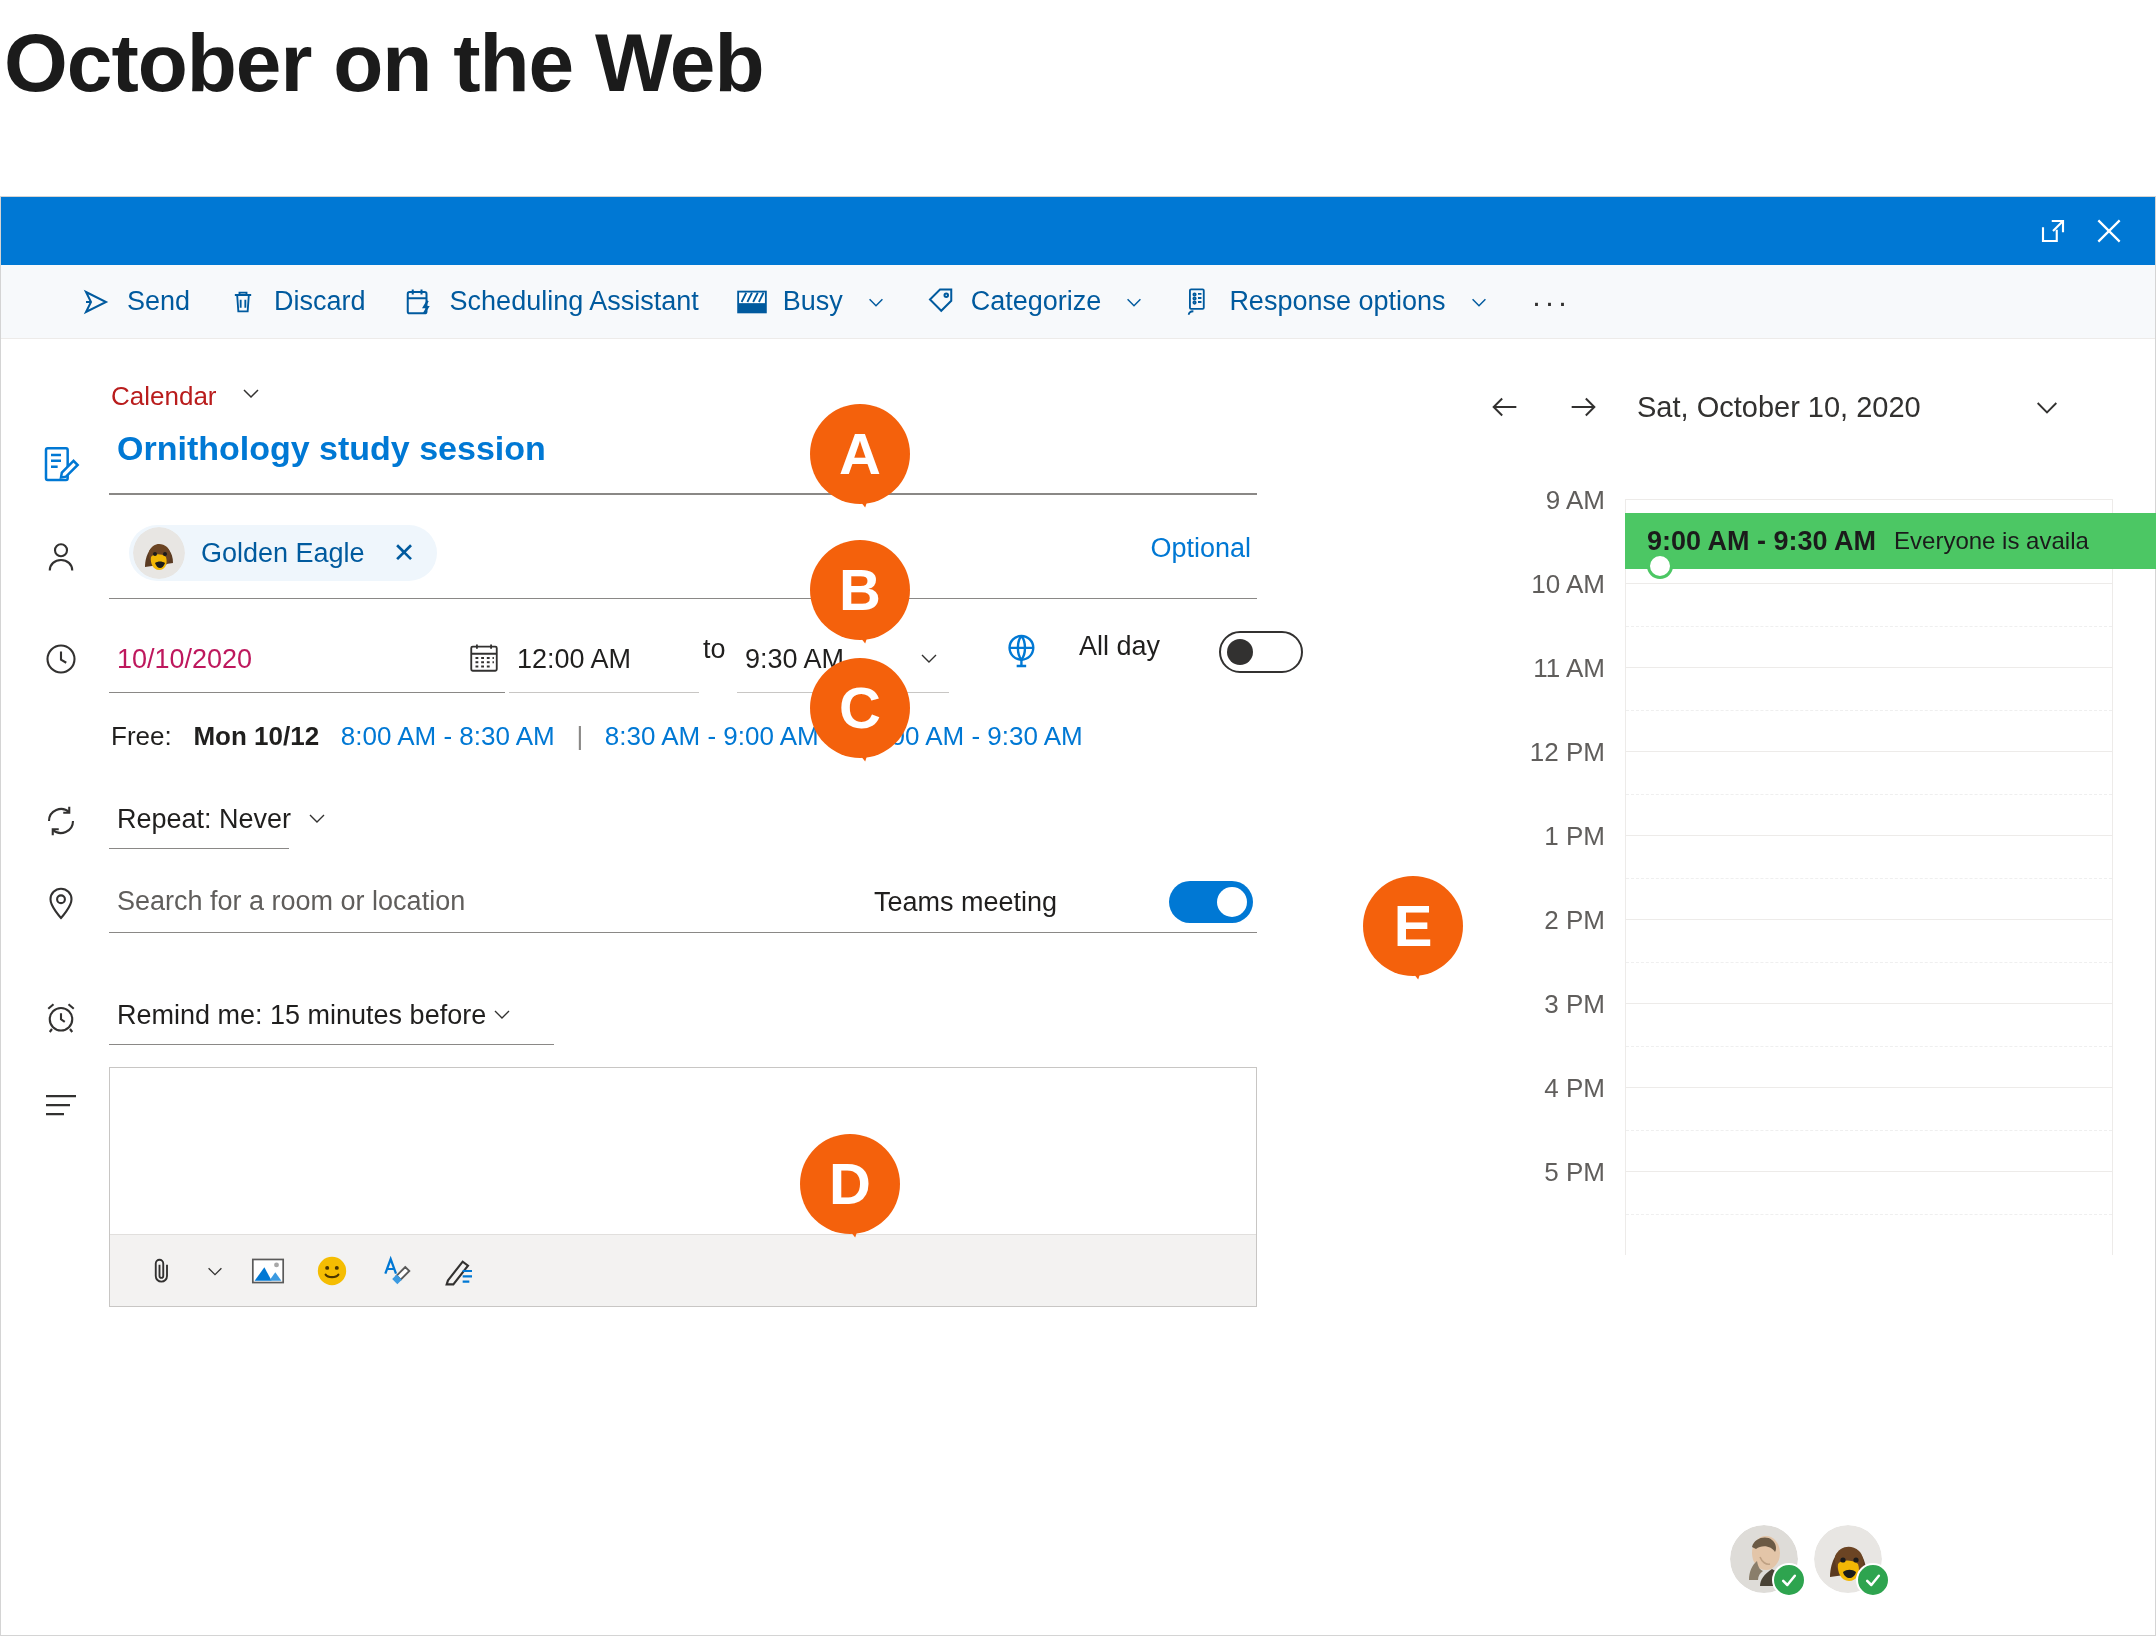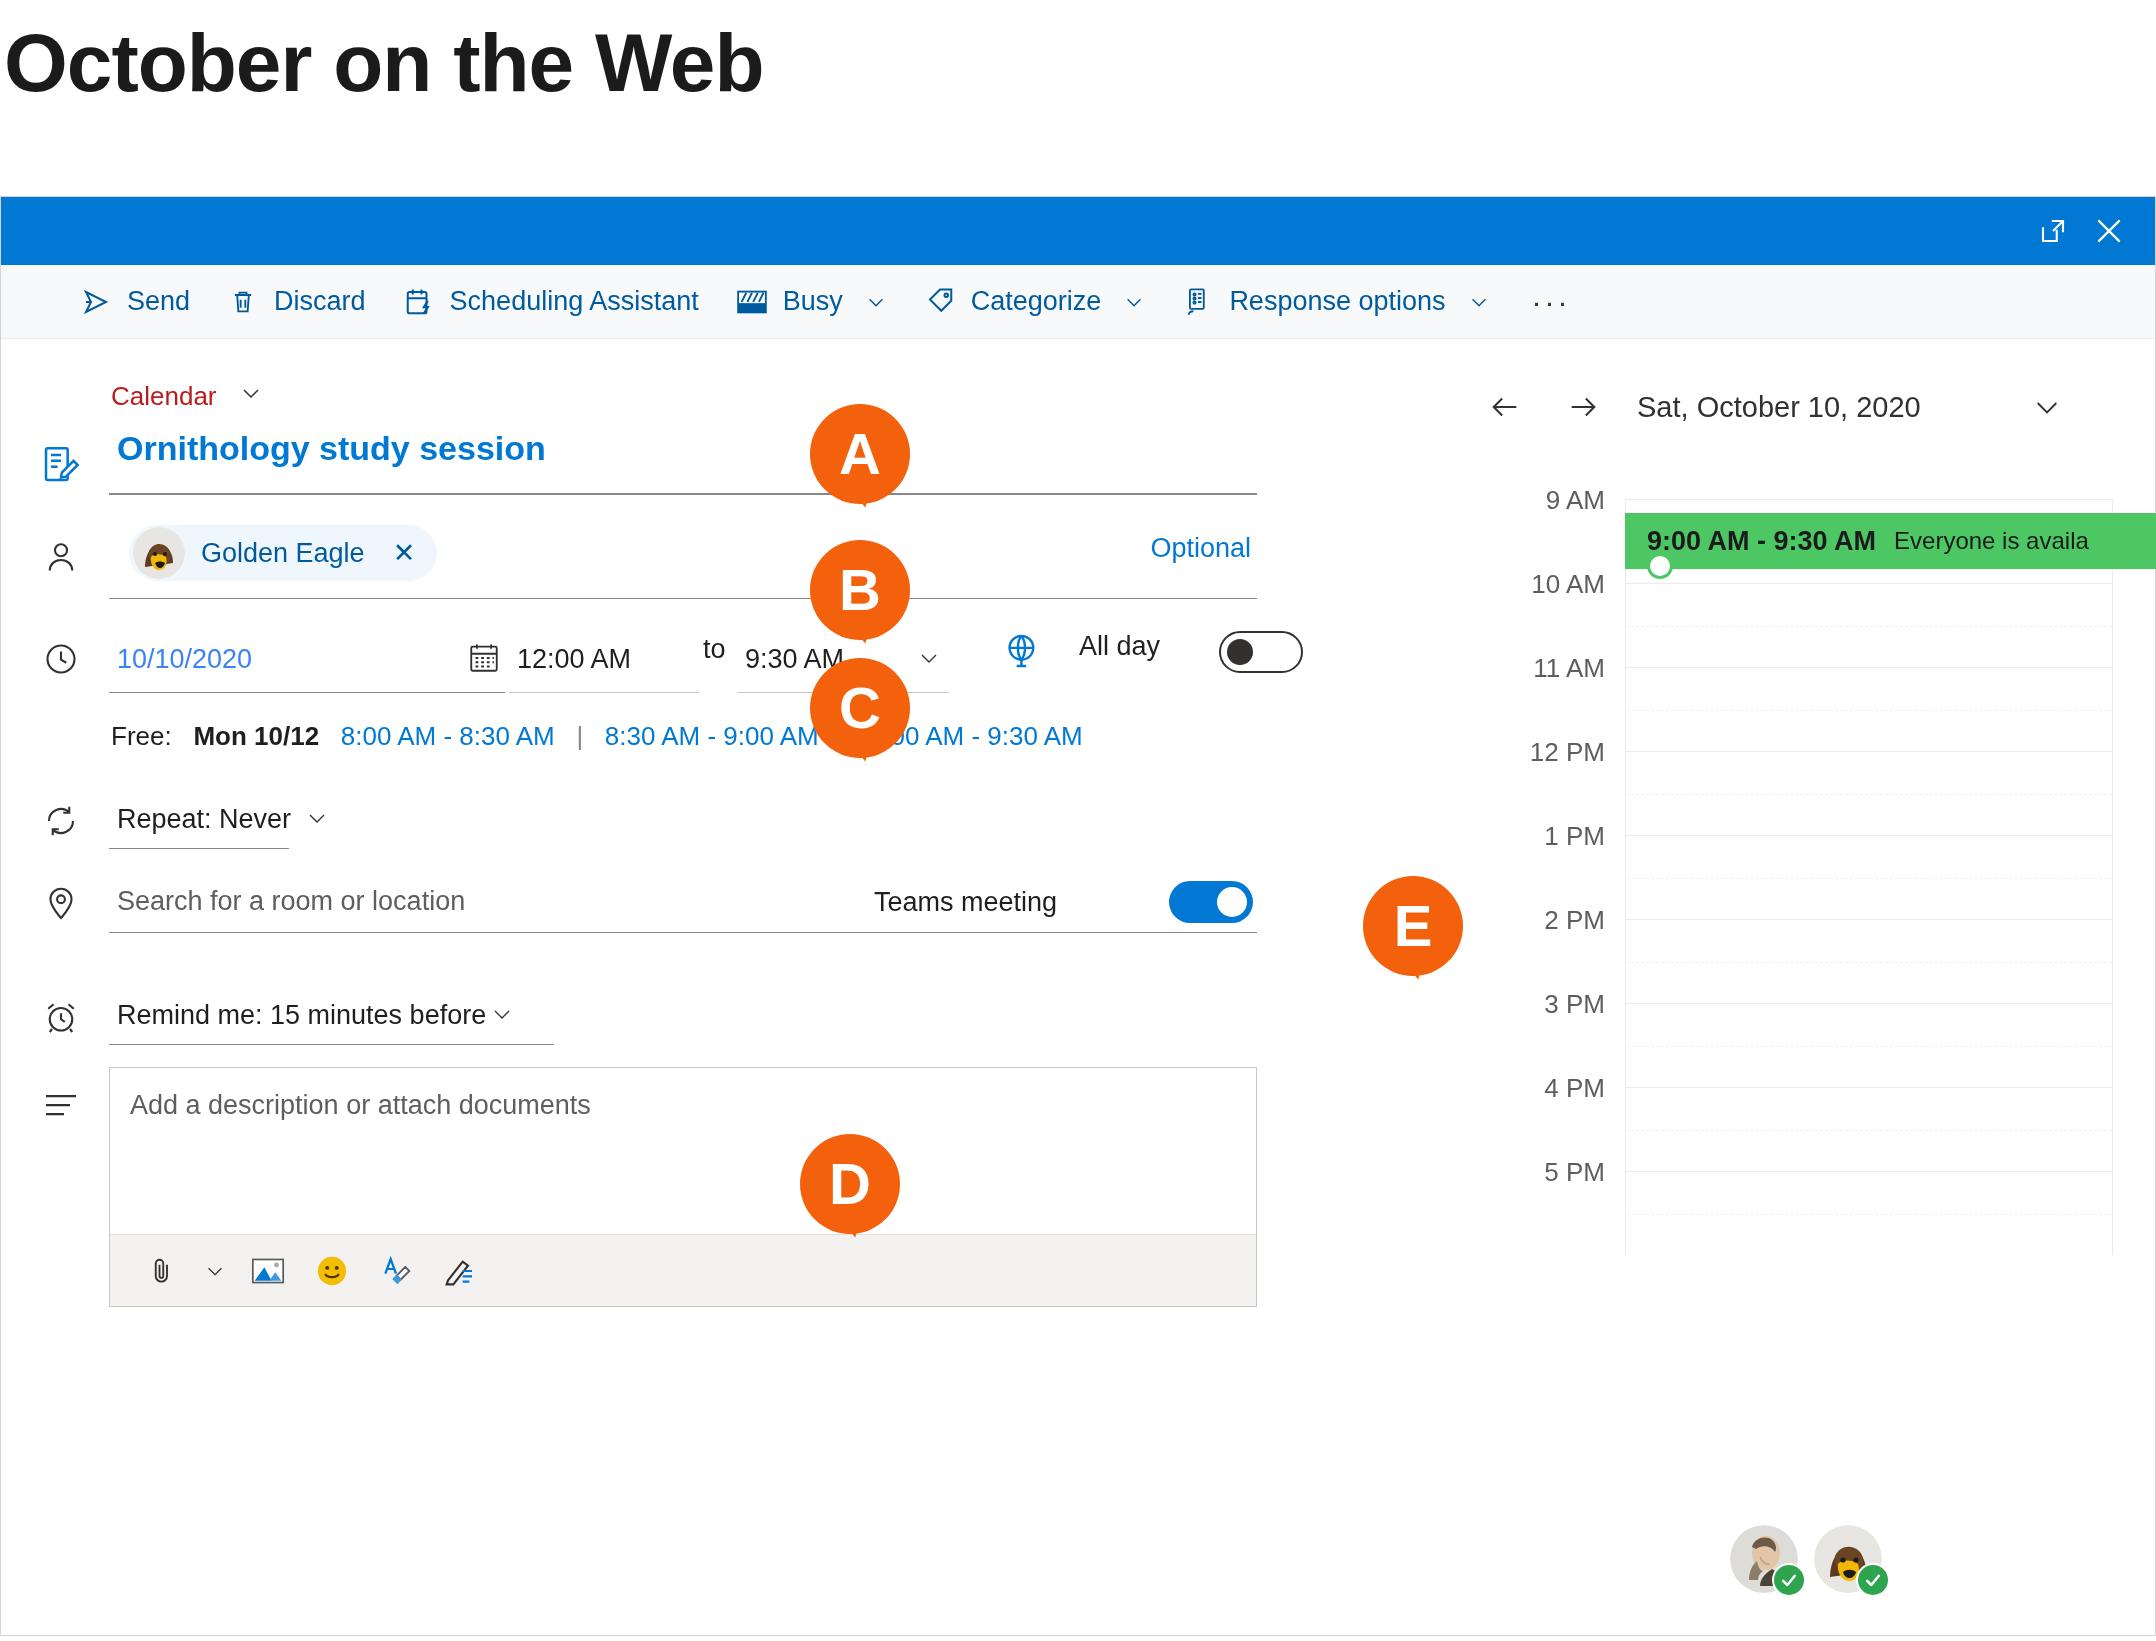--- a/index.html
+++ b/index.html
@@ -90,21 +90,21 @@
   }
   .chip-av{width:52px;height:52px;border-radius:50%;overflow:hidden;flex:0 0 auto;}
   .chip-name{font-size:27px;color:#005a9e;}
   .chip-x{font-size:27px;color:#005a9e;cursor:pointer;margin-left:12px;}
   #optional-link{
     position:absolute;right:6px;top:6px;
     font-size:27px;color:#0078d4;cursor:pointer;
   }
   
   #date-field{top:288px;width:396px;height:66px;display:flex;align-items:center;justify-content:space-between;padding:0 4px 0 8px;}
-  #date-val{font-size:27px;color:#3b82f6;}
+  #date-val{font-size:27px;color:#be185d;}
   #start-field{top:288px;left:508px;width:190px;height:66px;border-bottom:1px solid #c8c6c4;display:flex;align-items:center;padding-left:8px;}
   #end-field{top:288px;left:736px;width:212px;height:66px;border-bottom:1px solid #c8c6c4;display:flex;align-items:center;justify-content:space-between;padding:0 8px;}
   #to-word{position:absolute;left:702px;top:295px;font-size:27px;color:#201f1e;}
   .tval{font-size:27px;color:#201f1e;}
   #tz-icon{position:absolute;left:1000px;top:290px;width:44px;height:44px;display:flex;align-items:center;justify-content:center;}
   #allday-label{position:absolute;left:1078px;top:292px;font-size:27px;color:#201f1e;}
   #allday-toggle{
     position:absolute;left:1218px;top:292px;width:84px;height:42px;border-radius:21px;
     background:#fff;border:2px solid #323130;box-sizing:border-box;cursor:pointer;
   }
@@ -474,21 +474,20 @@
             </svg>
         </span>
       </div>
 
       <div class="row-ic" id="desc-ic">
         <svg width="36" height="30" viewBox="0 0 24 20" fill="none" stroke="#323130" stroke-width="1.5">
           <path d="M2 4h20M2 10h16M2 16h12"></path>
         </svg>
       </div>
       <div id="desc-box">
-        <div id="desc-ph">Add a description or attach documents</div>
         <div id="desc-toolbar">
           <div class="dt-btn">
             <svg width="30" height="30" viewBox="0 0 24 24" fill="none" stroke="#323130" stroke-width="1.5">
               <path d="M16 7v9a4.5 4.5 0 0 1-9 0V6a3 3 0 0 1 6 0v10a1.5 1.5 0 0 1-3 0V7"></path>
             </svg>
           </div>
           <div class="dt-btn" style="width:34px;">
             <svg width="22" height="22" viewBox="0 0 24 24" fill="none" stroke="#323130" stroke-width="1.4">
                 <path d="M5 9l7 7 7-7"></path>
               </svg>

